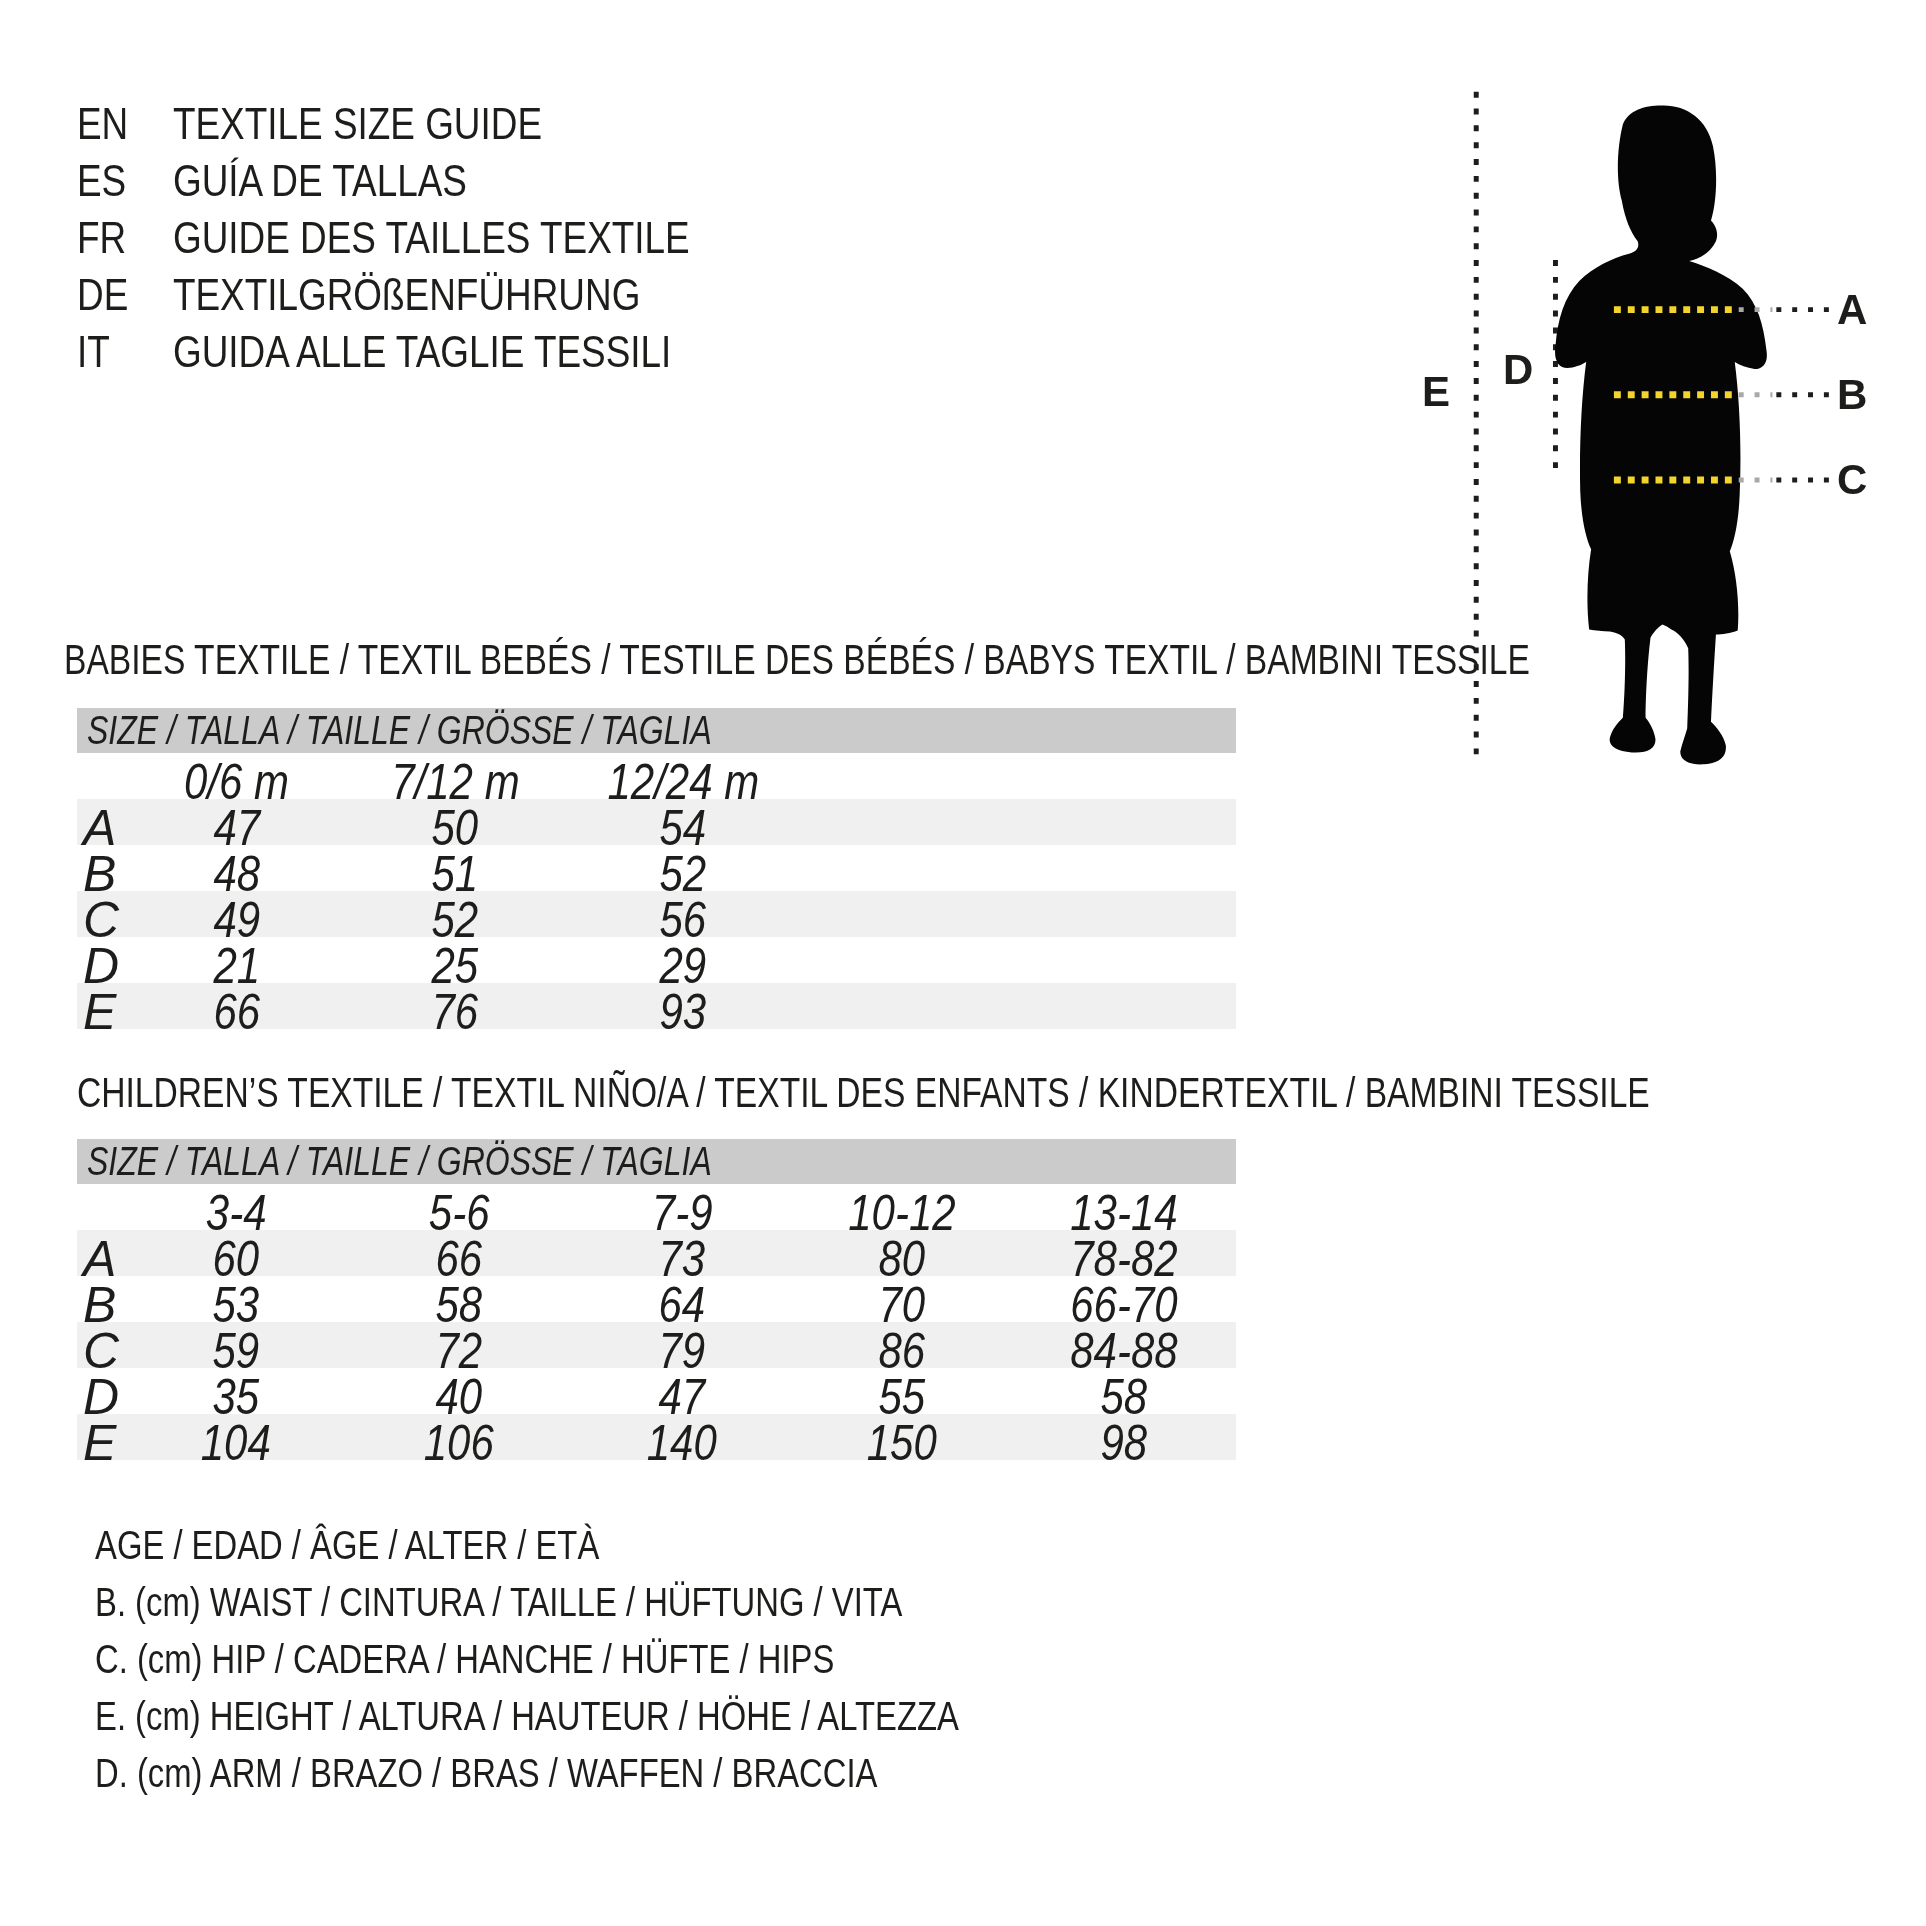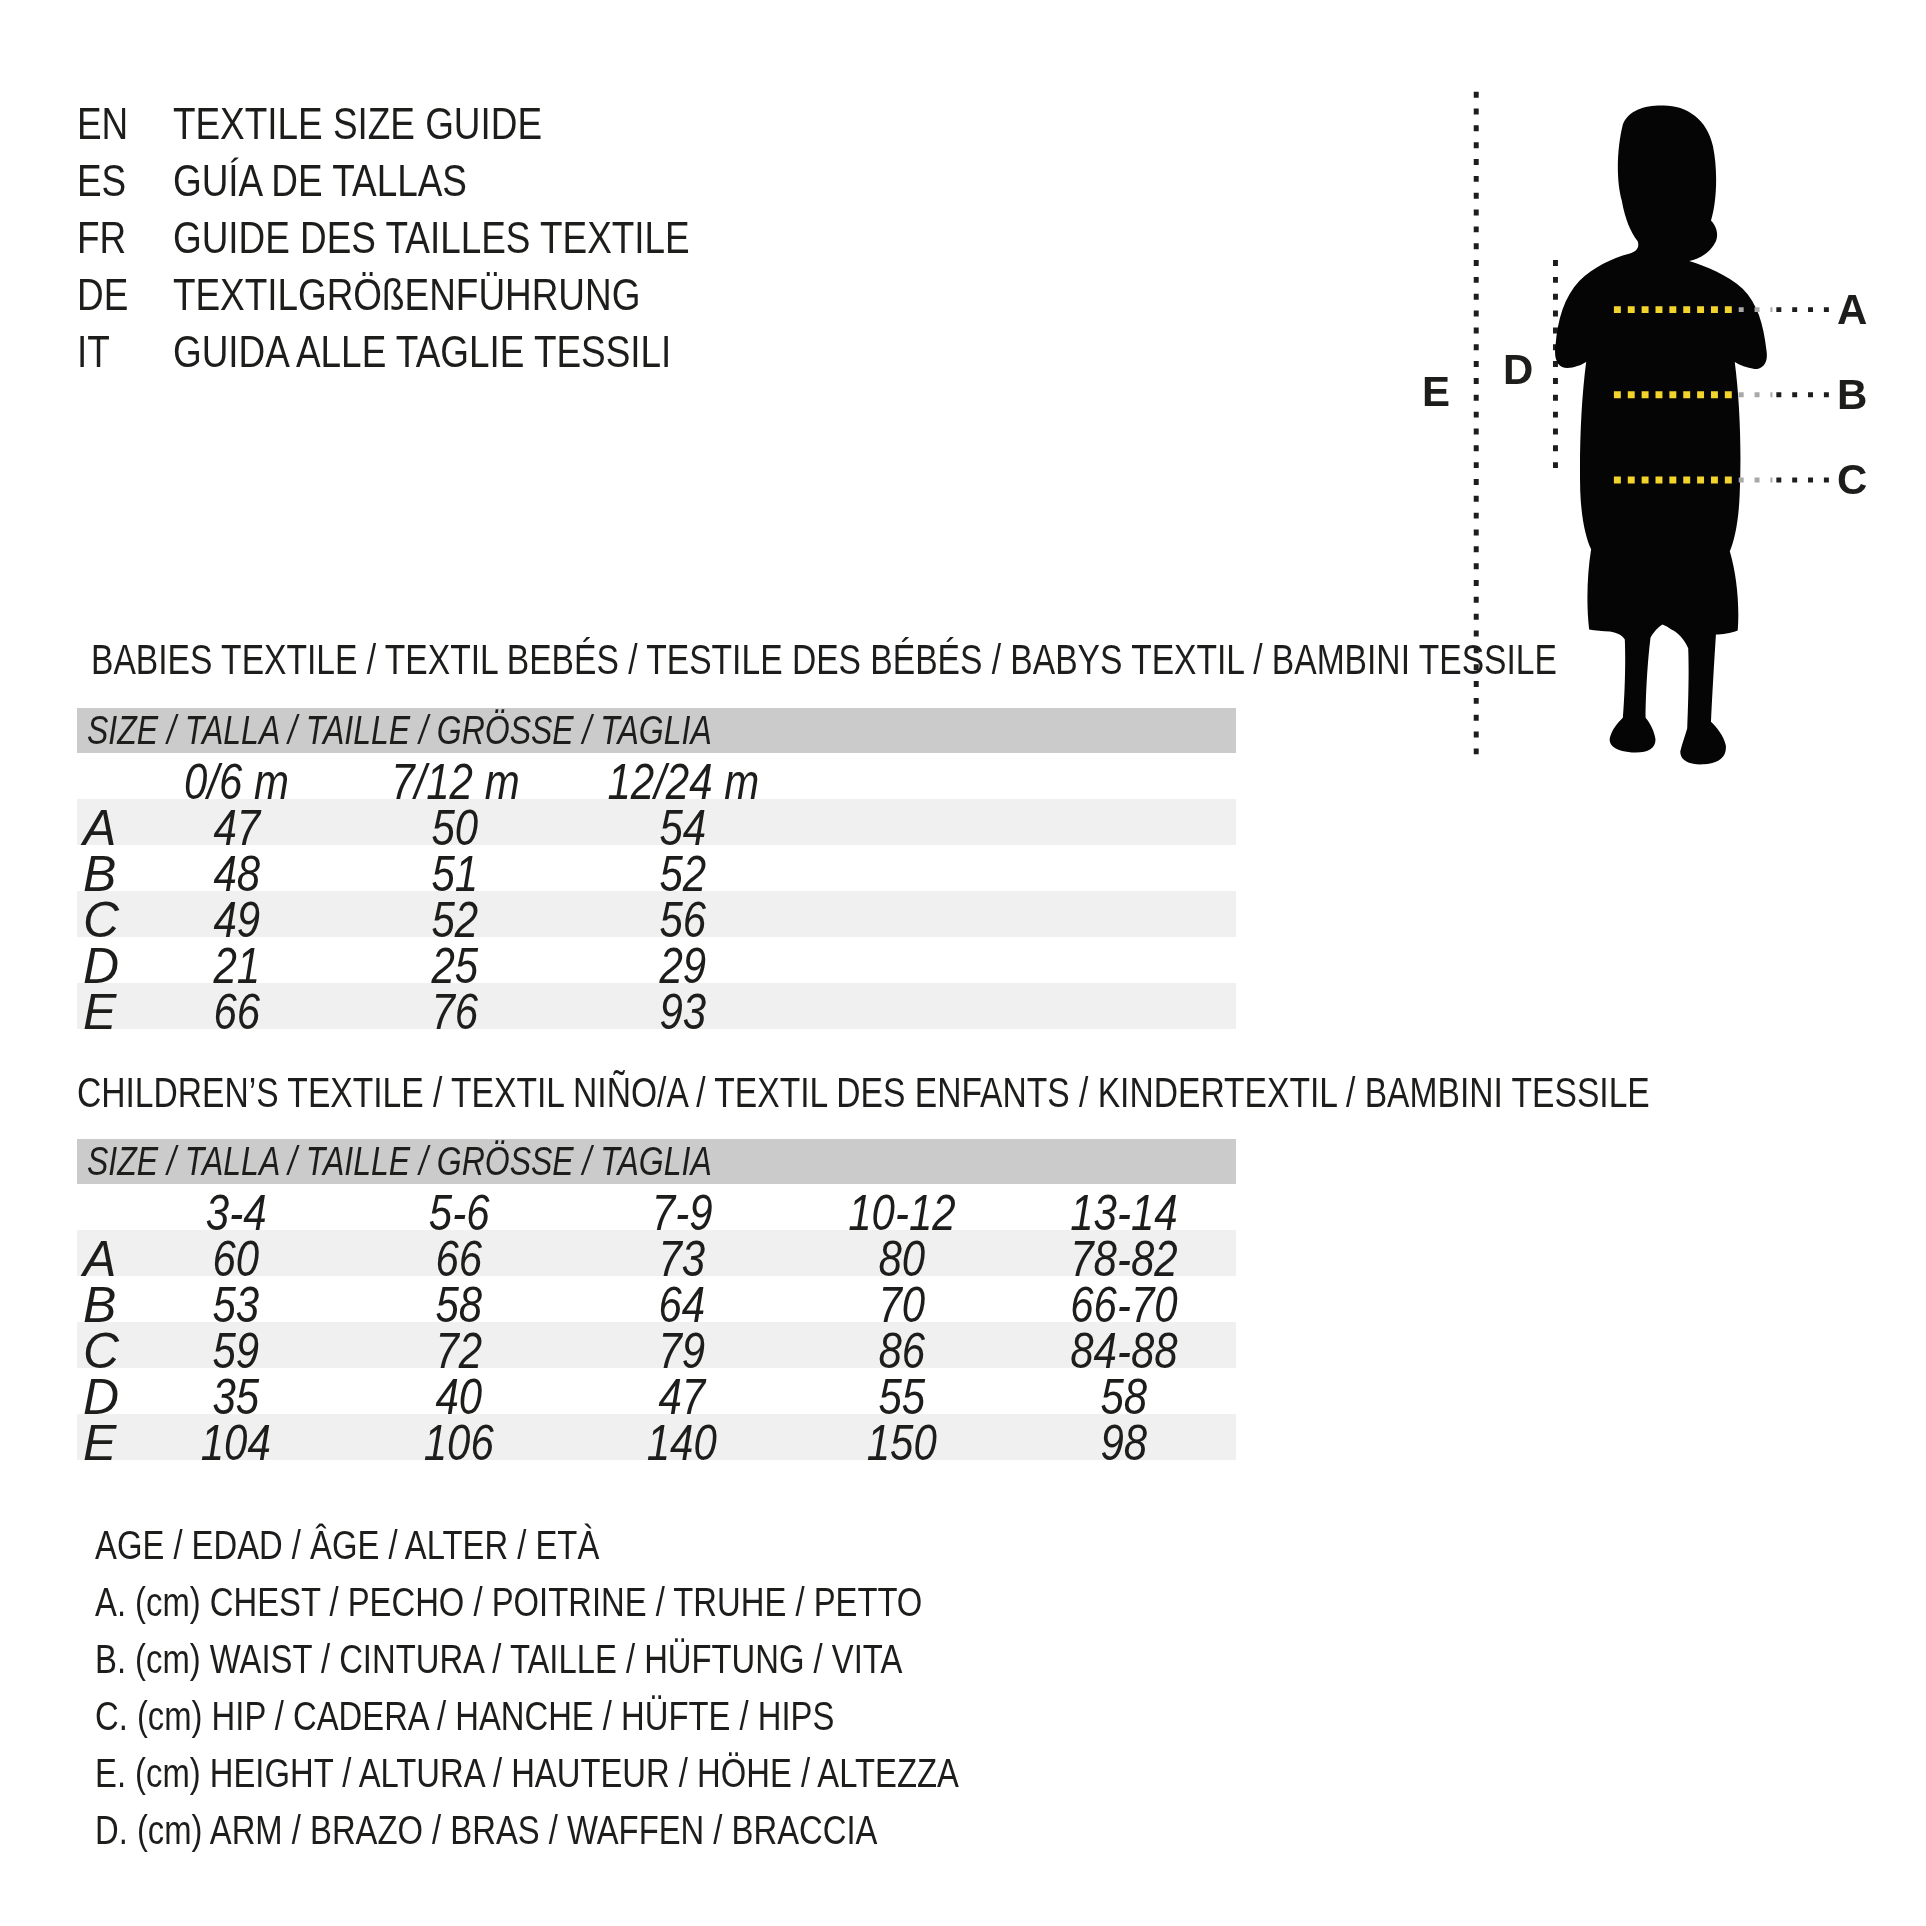--- a/index.html
+++ b/index.html
@@ -127,21 +127,21 @@
     <line x1="356" y1="425" x2="390" y2="425" stroke="#a9a9a9" stroke-width="5" stroke-dasharray="5 11"></line>
     <line x1="394" y1="425" x2="452" y2="425" stroke="#1d1d1b" stroke-width="5" stroke-dasharray="5 11"></line>
   </svg>
 
   <div class="abs fig-label" style="left:1837px;top:288px;">A</div>
   <div class="abs fig-label" style="left:1837px;top:373px;">B</div>
   <div class="abs fig-label" style="left:1837px;top:458px;">C</div>
   <div class="abs fig-label" style="left:1503px;top:348px;">D</div>
   <div class="abs fig-label" style="left:1422px;top:370px;">E</div>
 
-  <div class="abs section-heading" style="left:91px;top:638px;">
+  <div class="abs section-heading" style="left:64px;top:638px;">
     <span class="cond">BABIES TEXTILE / TEXTIL BEBÉS / TESTILE DES BÉBÉS / BABYS TEXTIL / BAMBINI TESSILE</span>
   </div>
 
   <div class="abs size-table" style="left:77px;top:708px;">
     <div class="size-bar">
       <span class="cond">SIZE / TALLA / TAILLE / GRÖSSE / TAGLIA</span>
     </div>
     <div class="trow grid-b">
       <div></div>
       <div><span class="condc">0/6 m</span></div>
@@ -242,23 +242,20 @@
       <div><span class="condc">150</span></div>
       <div><span class="condc">98</span></div>
     </div>
   </div>
 
   <div class="abs" style="left:95px;top:1517px;">
     <div class="legend-line">
       <span class="cond">AGE / EDAD / ÂGE / ALTER / ETÀ</span>
     </div>
     <div class="legend-line">
-      <span class="cond">A. (cm) CHEST / PECHO / POITRINE / TRUHE / PETTO</span>
-    </div>
-    <div class="legend-line">
       <span class="cond">B. (cm) WAIST / CINTURA / TAILLE / HÜFTUNG / VITA</span>
     </div>
     <div class="legend-line">
       <span class="cond">C. (cm) HIP / CADERA / HANCHE / HÜFTE / HIPS</span>
     </div>
     <div class="legend-line">
       <span class="cond">E. (cm) HEIGHT / ALTURA / HAUTEUR / HÖHE / ALTEZZA</span>
     </div>
     <div class="legend-line">
       <span class="cond">D. (cm) ARM / BRAZO / BRAS / WAFFEN / BRACCIA</span>

